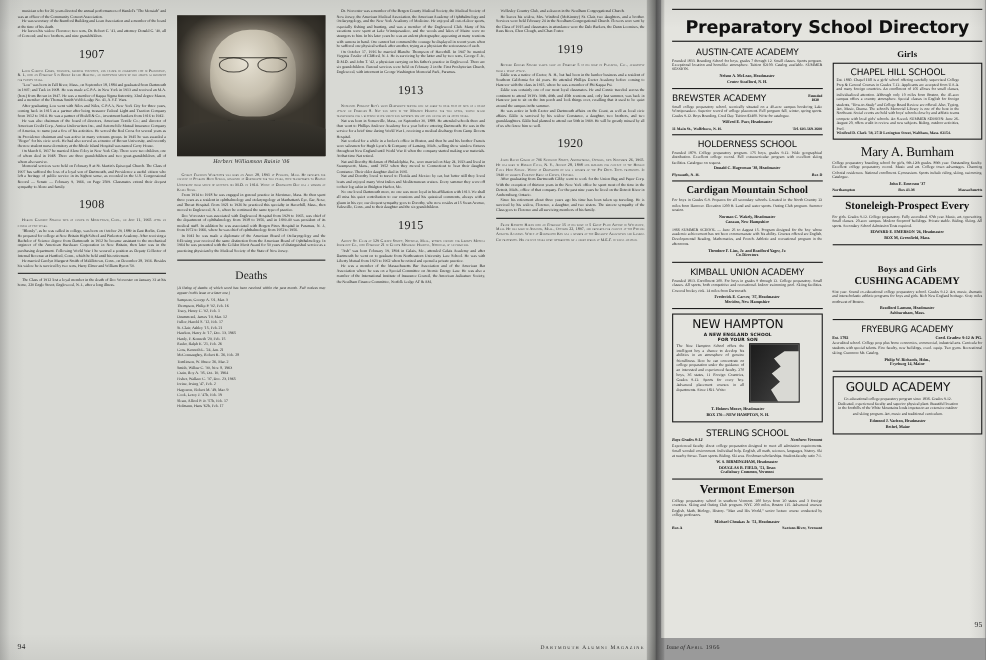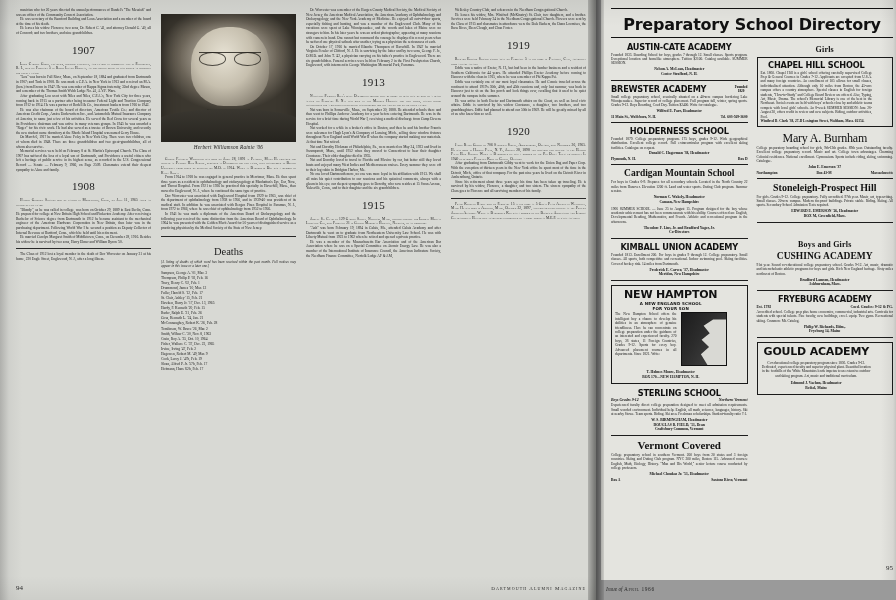--- a/index.html
+++ b/index.html
@@ -146,21 +146,21 @@
   .dir-cols{display:grid;grid-template-columns:1fr 1fr;column-gap:9px;}
   .dir-col{position:relative;}
   .sect-head{
     text-align:center;font-weight:bold;font-size:8px;letter-spacing:.2px;
     margin:2px 0 3px 0;color:#111;font-family:"Liberation Serif",serif;
   }
   .ad{margin:0 0 4px 0;border-bottom:.8px solid #1d1d1d;padding-bottom:3px;}
   .ad:last-child{border-bottom:0;}
   .ad.boxed{border:1.3px solid #1a1a1a;padding:3px 20px 3px 3px;margin-bottom:5px;}
   .ad-name{
-    text-align:center;font-family:"DejaVu Sans",sans-serif;font-weight:bold;
+    text-align:center;font-family:"DejaVu Sans",sans-serif;font-weight:normal;
     font-size:8.2px;letter-spacing:-.2px;color:#111;margin:0 0 1px 0;line-height:1.05;
   }
   .ad-name.serif{font-family:"Liberation Serif",serif;font-weight:bold;font-size:9.5px;letter-spacing:0;}
   .ad-name.script{font-family:"Liberation Serif",serif;font-weight:normal;font-size:10px;}
   .ad-sub{
     text-align:center;font-family:"DejaVu Sans",sans-serif;font-weight:bold;
     font-size:4px;letter-spacing:.2px;color:#111;margin:0 0 1px 0;line-height:1.2;
   }
   .ad-body{font-size:3.5px;line-height:1.26;text-align:justify;color:#151515;margin:0;}
   .ad-sign{
@@ -385,21 +385,21 @@
             <span style="font-style:italic">Boys Grades 9-12</span>
             <span style="font-style:italic">Northern Vermont</span>
           </div>
           <p class="ad-body">Experienced faculty direct college preparation designed to meet all admission requirements. Small wooded environment. Individual help. English, all math, sciences, languages, history. Ski at nearby Stowe. Team sports. Riding. Ski area. Freshman scholarships. Student-faculty ratio 7:1.</p>
           <div class="ad-sign" style="white-space:pre-line">W. S. BIRMINGHAM, Headmaster
 DOUGLAS B. FIELD, '51, Dean
 Craftsbury Common, Vermont</div>
         </div>
 
         <div class="ad">
-          <div class="ad-name serif" style="font-size:11px">Vermont Covered</div>
+          <div class="ad-name serif" style="font-size:11px">Vermont Emerson</div>
           <p class="ad-body">College preparatory school in southern Vermont. 200 boys from 20 states and 3 foreign countries. Skiing and Outing Club program. NYC 200 miles, Boston 115. Advanced courses: English, Math, Biology, History. "Man and His World," senior lecture course conducted by college professors.</p>
           <div class="ad-sign">Michael Choukas Jr. '51, Headmaster</div>
           <div class="ad-foot">
             <span>Box A</span>
             <span>Saxtons River, Vermont</span>
           </div>
         </div>
 
       </div>
 
@@ -418,21 +418,21 @@
           <p class="ad-body">College preparatory boarding school for girls, 9th-12th grades. 89th year. Outstanding faculty. Excellent college preparatory record. Music and art. College town advantages. Charming Colonial residences. National enrollment. Gymnasium. Sports include riding, skiing, swimming. Catalogue.</p>
           <div class="ad-sign">John E. Emerson '37</div>
           <div class="ad-foot">
             <span>Northampton</span>
             <span>Box 43-M</span>
             <span>Massachusetts</span>
           </div>
         </div>
 
         <div class="ad">
-          <div class="ad-name serif" style="font-size:10px">Stoneleigh-Prospect Hill</div>
+          <div class="ad-name serif" style="font-size:10px">Stoneleigh-Prospect Every</div>
           <p class="ad-body">For girls. Grades 9-12. College preparatory. Fully accredited. 97th year. Music, art, typewriting. Small classes. 20-acre campus. Modern fireproof buildings. Private stable. Riding. Skiing. All sports. Secondary School Admission Tests required.</p>
           <div class="ad-sign" style="white-space:pre-line">EDWARD E. EMERSON '26, Headmaster
 BOX M, Greenfield, Mass.</div>
         </div>
 
         <div class="sect-head" style="margin-top:17px">Boys and Girls</div>
 
         <div class="ad">
           <div class="ad-name serif">CUSHING ACADEMY</div>
           <p class="ad-body">91st year. Sound co-educational college preparatory school. Grades 9-12. Art, music, dramatic and interscholastic athletic programs for boys and girls. Rich New England heritage. Sixty miles northwest of Boston.</p>

